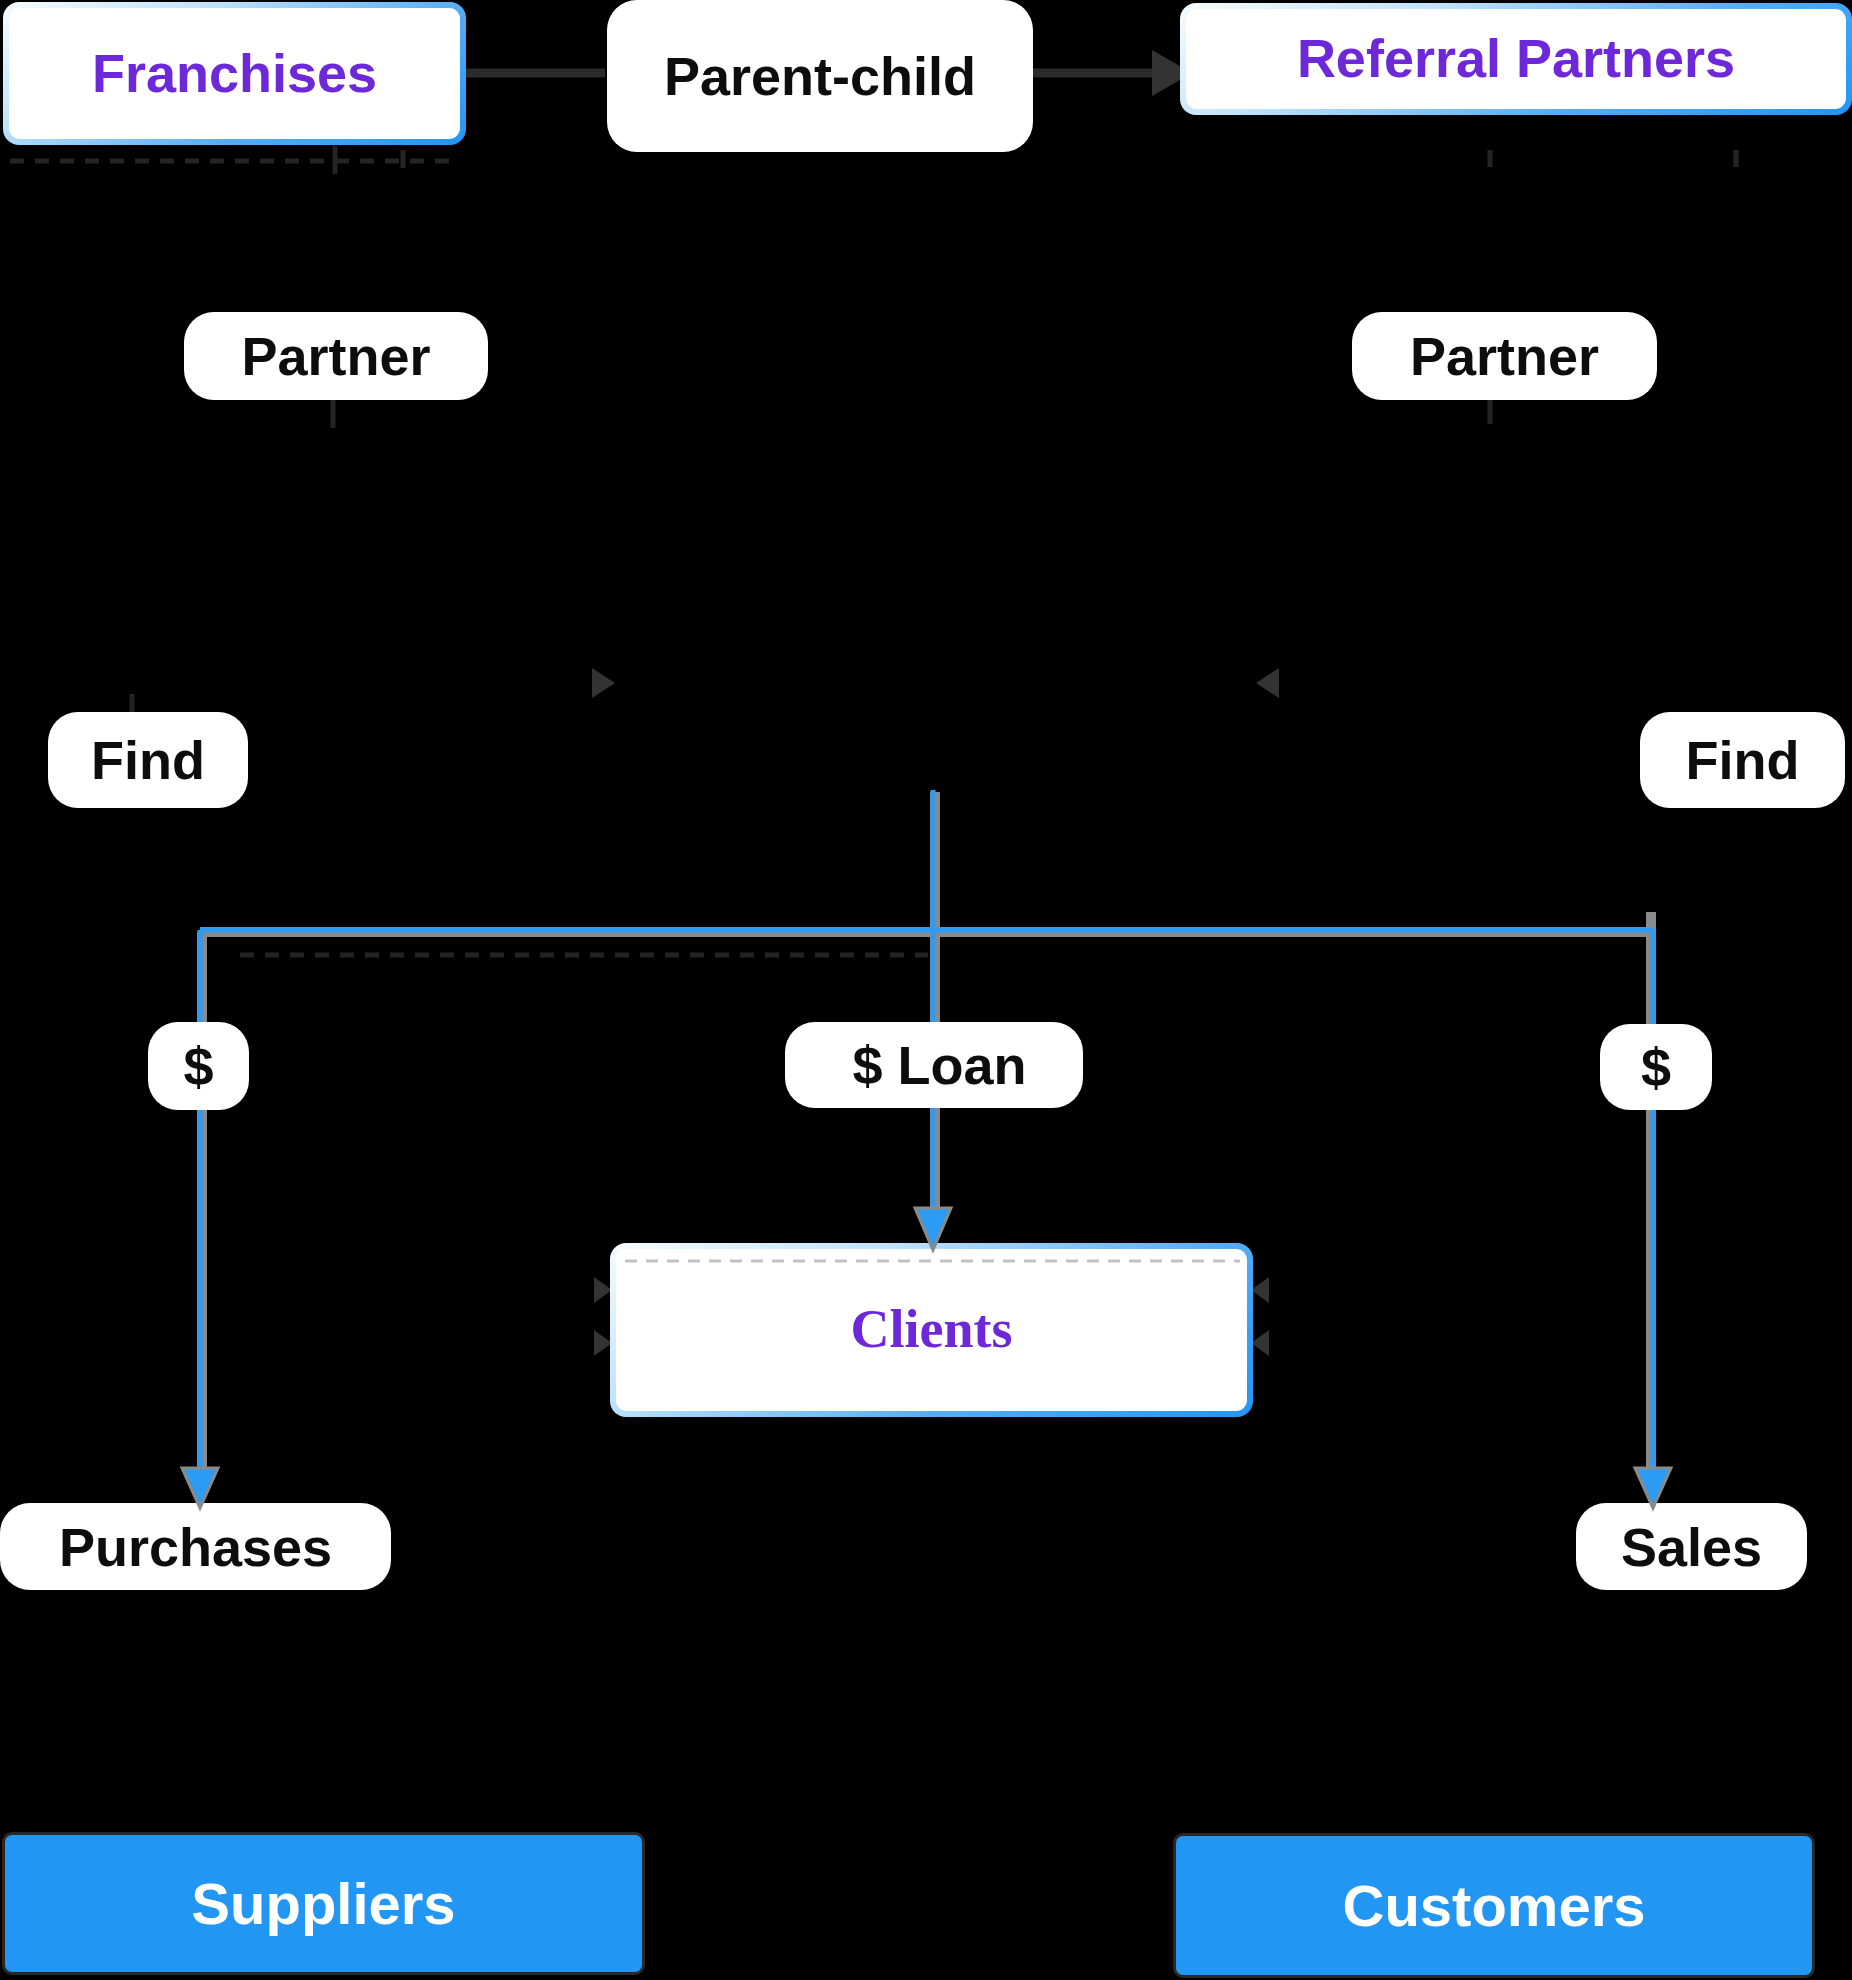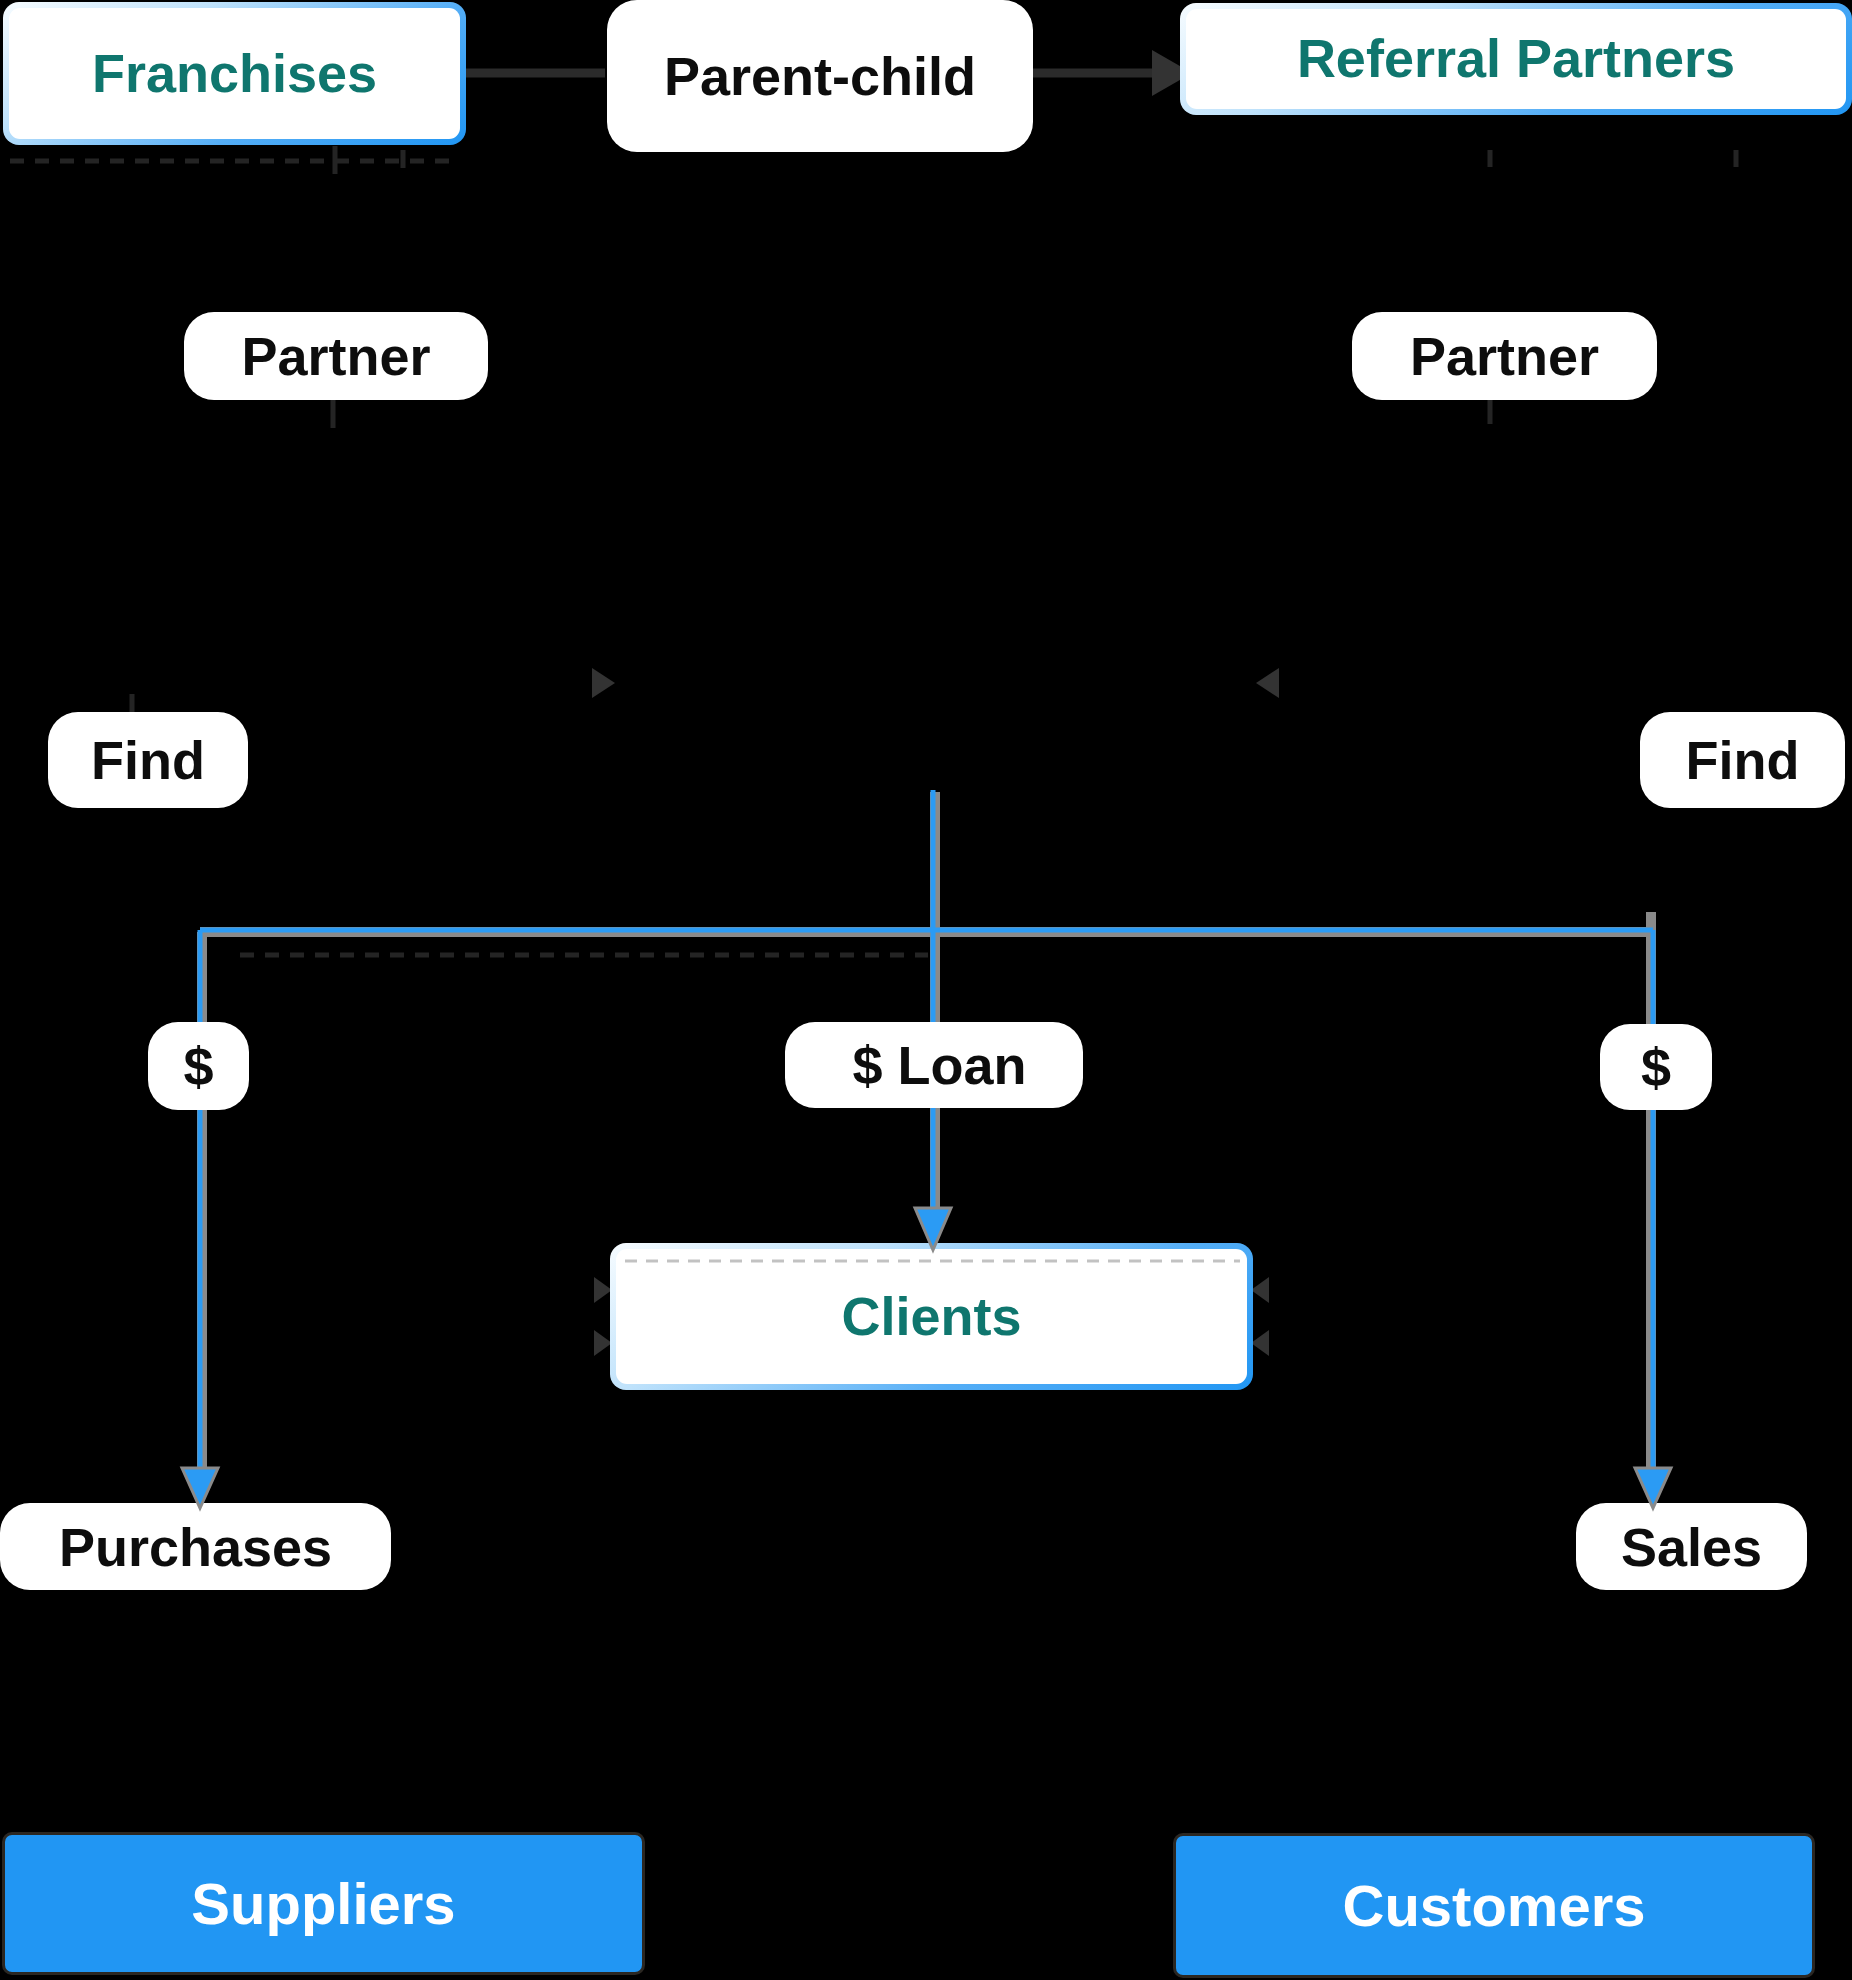--- a/index.html
+++ b/index.html
@@ -31,21 +31,21 @@
     box-sizing: border-box;
   }
   .node-inner {
     flex: 1;
     background: #ffffff;
     border-radius: 11px;
     display: flex;
     align-items: center;
     justify-content: center;
     text-align: center;
-    color: #0f766e;
+    color: #6d28d9;
     font-size: 54px;
     font-weight: 600;
     line-height: 1.28;
     padding: 0 18px;
   }
   
   .lbl {
     position: absolute;
     z-index: 2;
     background: #ffffff;
@@ -71,21 +71,21 @@
     justify-content: center;
     color: #ffffff;
     font-size: 58px;
     font-weight: 600;
   }
 
   
   .n-franchises { left: 3px;    top: 2px;    width: 463px; height: 143px; }
   .n-referral   { left: 1180px; top: 3px;    width: 672px; height: 112px; }
   .n-platform   { left: 615px;  top: 563px;  width: 641px; height: 227px; }
-  .n-clients    { left: 610px;  top: 1243px; width: 643px; height: 147px; }
+  .n-clients    { left: 610px;  top: 1243px; width: 643px; height: 174px; font-family: Liberation Serif, serif; }
 
   .l-parentchild  { left: 607px;  top: 0;      width: 426px; height: 152px; }
   .l-partner-l    { left: 184px;  top: 312px;  width: 304px; height: 88px; }
   .l-partner-r    { left: 1352px; top: 312px;  width: 305px; height: 88px; }
   .l-find-l       { left: 48px;   top: 712px;  width: 200px; height: 96px; }
   .l-find-r       { left: 1640px; top: 712px;  width: 205px; height: 96px; }
   .l-dollar-l     { left: 148px;  top: 1022px; width: 101px; height: 88px; }
   .l-dollar-loan  { left: 785px;  top: 1022px; width: 287px; height: 86px; padding-left: 11px; }
   .l-dollar-r     { left: 1600px; top: 1024px; width: 112px; height: 86px; }
   .l-purchases    { left: 0;      top: 1503px; width: 391px; height: 87px; }

